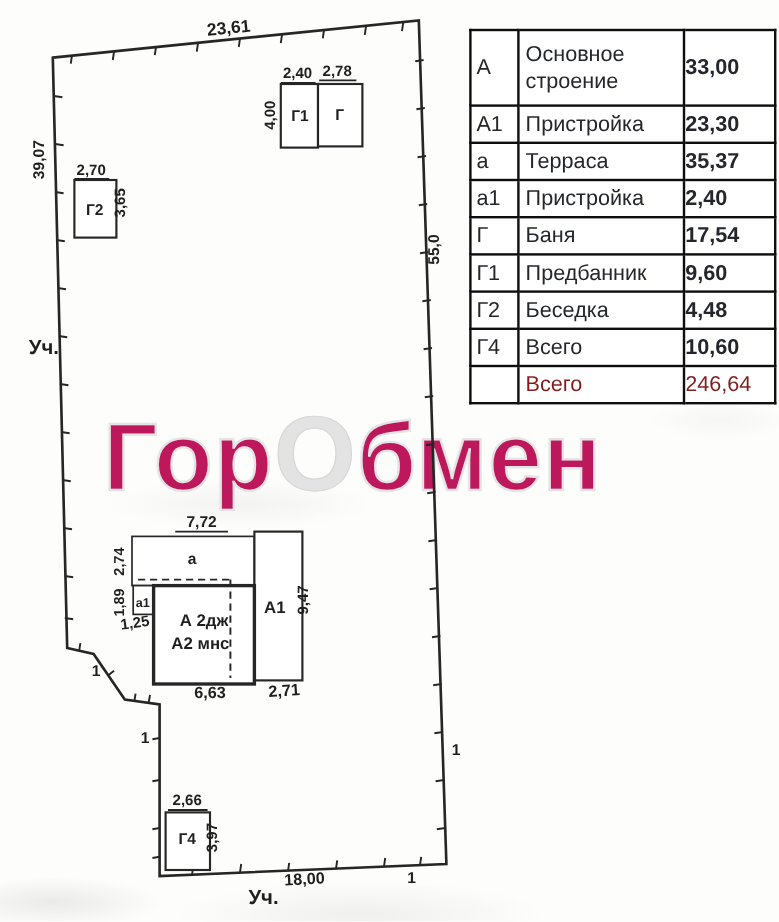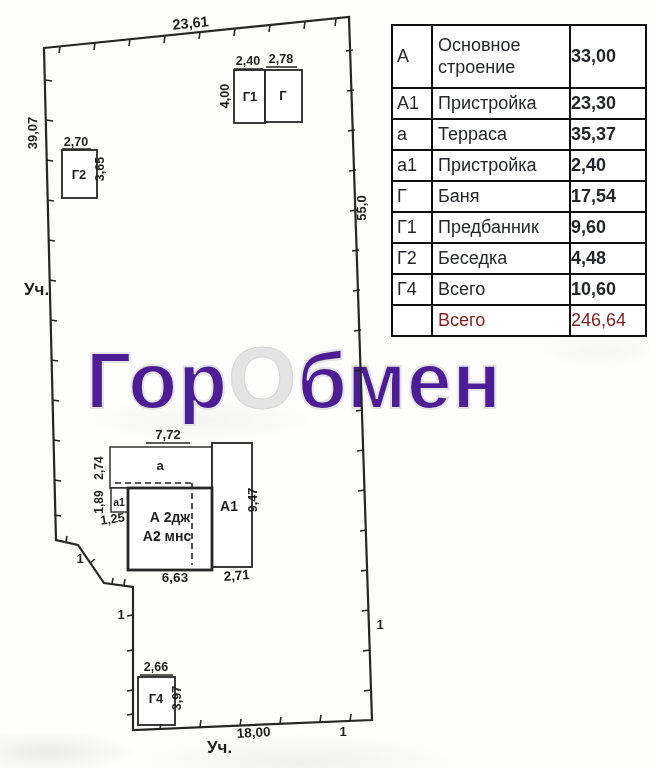--- a/index.html
+++ b/index.html
@@ -13,21 +13,21 @@
     radial-gradient(ellipse 130px 30px at 45px 752px, rgba(120,120,120,.14), transparent 70%),
     radial-gradient(ellipse 220px 40px at 300px 762px, rgba(140,140,140,.12), transparent 70%),
     radial-gradient(ellipse 160px 30px at 200px 420px, rgba(150,150,150,.10), transparent 70%),
     radial-gradient(ellipse 90px 25px at 600px 350px, rgba(160,160,160,.08), transparent 70%);}
   
   .watermark{
     position:absolute;left:86px;top:334px;z-index:1;
     font-size:80px;font-weight:700;letter-spacing:1px;line-height:1;
     white-space:nowrap;pointer-events:none;
   }
-  .watermark .wm-outline{color:#4c1d95;-webkit-text-stroke:2px #e4e4e4;text-shadow:0 0 1px #e0e0e0;text-align:right;}
+  .watermark .wm-outline{color:#be185d;-webkit-text-stroke:2px #e4e4e4;text-shadow:0 0 1px #e0e0e0;text-align:right;}
   .watermark .wm-o{color:#e3e3e3;-webkit-text-stroke:1px #d7d7d7;font-size:88px;}
   
   svg.plan{position:absolute;left:0;top:0;z-index:2;}
   svg.plan text{fill:#1f1f1f;font-family:"Liberation Sans",sans-serif;font-weight:700;}
   .ln{stroke:#262626;fill:none;}
   .bld{stroke:#262626;fill:#ffffff;}
   
   .areas{position:absolute;left:391px;top:24px;z-index:3;background:#fff;}
   table.tbl{border-collapse:collapse;table-layout:fixed;width:243px;background:#fff;}
   table.tbl td{border:2px solid #0e0e0e;font-size:18px;color:#24262b;overflow:hidden;vertical-align:middle;}

